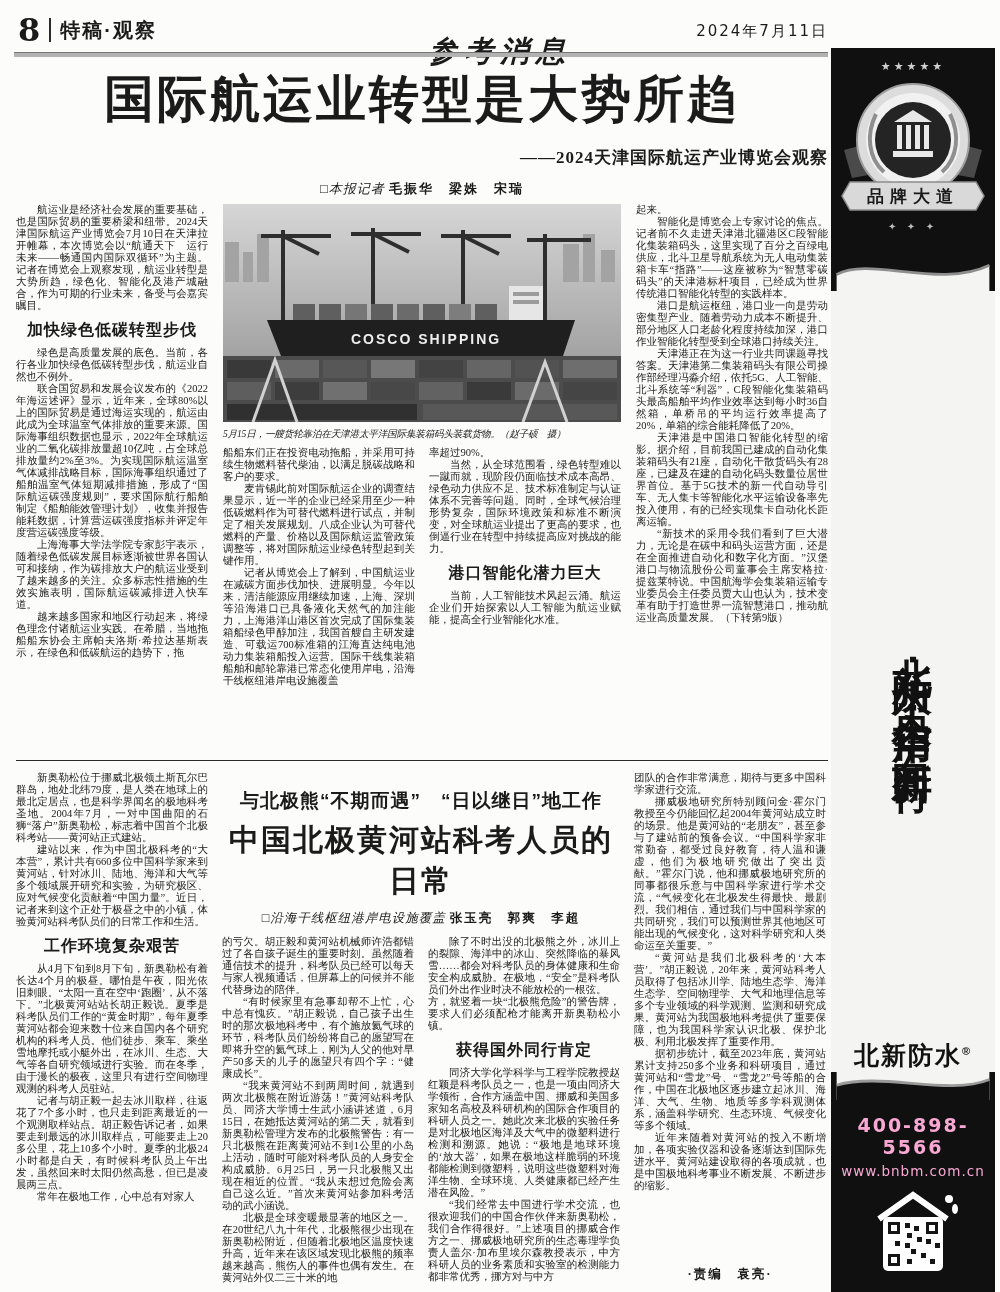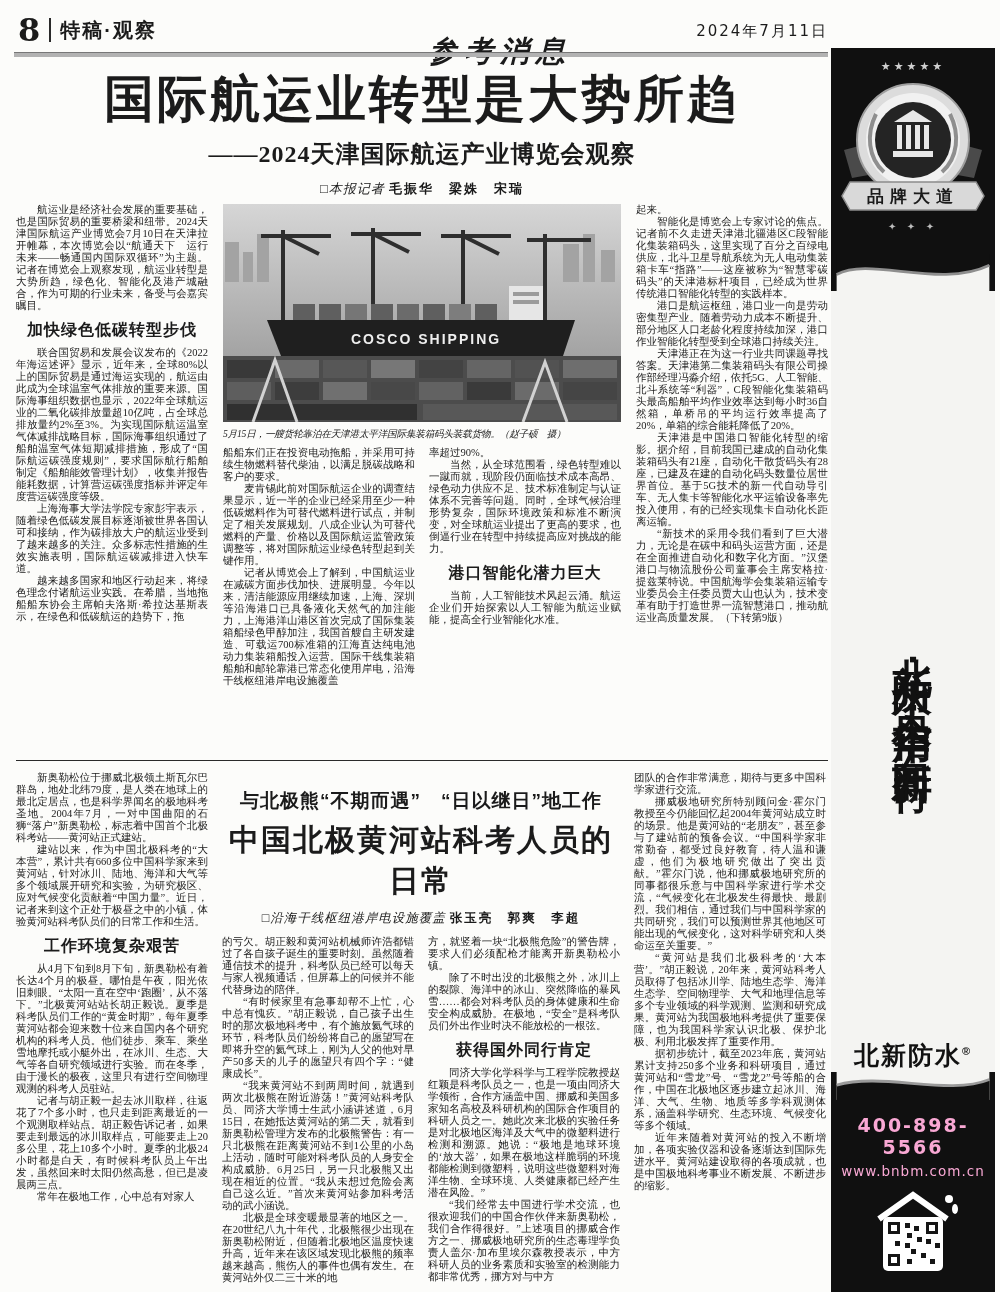--- a/index.html
+++ b/index.html
@@ -12,22 +12,22 @@
   .section-name{font-size:20px;font-weight:900;font-family:"Liberation Sans",sans-serif;letter-spacing:2px;}
   .masthead{position:absolute;left:380px;top:13px;width:240px;text-align:center;
             font-size:29px;font-weight:bold;font-style:italic;letter-spacing:7px;margin-top:19px;}
   .hdr-date{position:absolute;left:660px;top:22px;width:168px;text-align:right;
             font-size:15px;letter-spacing:2px;font-family:"DejaVu Sans",sans-serif;}
   .hdr-rule{position:absolute;left:14px;top:52px;width:814px;height:4px;background:#b2b2b2;border-top:1px solid #777;}
   
   .a1-title{position:absolute;left:16px;top:72px;width:812px;text-align:center;
             font-family:"Liberation Sans","DejaVu Sans",sans-serif;font-weight:900;
             font-size:50px;letter-spacing:3px;line-height:1.1;}
-  .a1-sub{position:absolute;left:16px;top:138px;width:812px;text-align:center;
-          font-size:24px;font-weight:bold;letter-spacing:1px;}
+  .a1-sub{position:absolute;left:16px;top:146px;width:812px;text-align:right;
+          font-size:17px;font-weight:bold;letter-spacing:1px;}
   .byline{font-size:13px;font-style:italic;letter-spacing:1px;}
   .byline b{font-style:normal;font-family:Liberation Serif, serif;letter-spacing:2px;}
   .a1-byline{position:absolute;left:16px;top:180px;width:812px;text-align:center;}
   
   .a1-cols{position:absolute;left:16px;top:204px;width:812px;height:552px;display:flex;gap:15px;}
   .col{width:192px;overflow:hidden;}
   .mid{width:398px;display:flex;flex-direction:column;}
   .mid-cols{display:flex;gap:14px;flex:1;overflow:hidden;}
   .mid-cols .col{flex:1;width:auto;}
   .para{margin:0;font-size:10.5px;line-height:12px;text-align:justify;text-indent:2em;}
@@ -82,20 +82,21 @@
   <div class="a1-sub">——2024天津国际航运产业博览会观察</div>
   <div class="a1-byline byline">
     <span>□本报记者</span>
     <b>毛振华　梁姝　宋瑞</b>
   </div>
 
   <div class="a1-cols">
     <div class="col">
         <p class="para">航运业是经济社会发展的重要基础，也是国际贸易的重要桥梁和纽带。2024天津国际航运产业博览会7月10日在天津拉开帷幕，本次博览会以“航通天下　运行未来——畅通国内国际双循环”为主题。记者在博览会上观察发现，航运业转型是大势所趋，绿色化、智能化及港产城融合，作为可期的行业未来，备受与会嘉宾瞩目。</p>
         <h4 class="col-head">加快绿色低碳转型步伐</h4>
+        <p class="para">绿色是高质量发展的底色。当前，各行各业加快绿色低碳转型步伐，航运业自然也不例外。</p>
         <p class="para">联合国贸易和发展会议发布的《2022年海运述评》显示，近年来，全球80%以上的国际贸易是通过海运实现的，航运由此成为全球温室气体排放的重要来源。国际海事组织数据也显示，2022年全球航运业的二氧化碳排放量超10亿吨，占全球总排放量约2%至3%。为实现国际航运温室气体减排战略目标，国际海事组织通过了船舶温室气体短期减排措施，形成了“国际航运碳强度规则”，要求国际航行船舶制定《船舶能效管理计划》，收集并报告能耗数据，计算营运碳强度指标并评定年度营运碳强度等级。</p>
         <p class="para">上海海事大学法学院专家彭宇表示，随着绿色低碳发展目标逐渐被世界各国认可和接纳，作为碳排放大户的航运业受到了越来越多的关注。众多标志性措施的生效实施表明，国际航运碳减排进入快车道。</p>
         <p class="para">越来越多国家和地区行动起来，将绿色理念付诸航运业实践。在希腊，当地拖船船东协会主席帕夫洛斯·希拉达基斯表示，在绿色和低碳航运的趋势下，拖</p>
       </div>
     <div class="mid">
       <svg class="photo" viewBox="0 0 398 218" xmlns="http://www.w3.org/2000/svg">
         <defs>
           <linearGradient id="sky" x1="0" y1="0" x2="0" y2="1">
             <stop offset="0" stop-color="#d6d6d6"></stop>
               <stop offset="1" stop-color="#8d8d8d"></stop>
@@ -205,36 +206,37 @@
         <b>张玉亮　郭爽　李超</b>
       </div>
       <div class="mid-cols">
         <div class="col">
             <p class="para cont">的亏欠。胡正毅和黄河站机械师许浩都错过了各自孩子诞生的重要时刻。虽然随着通信技术的提升，科考队员已经可以每天与家人视频通话，但屏幕上的问候并不能代替身边的陪伴。</p>
             <p class="para">“有时候家里有急事却帮不上忙，心中总有愧疚。”胡正毅说，自己孩子出生时的那次极地科考中，有个施放氦气球的环节，科考队员们纷纷将自己的愿望写在即将升空的氦气球上，刚为人父的他对早产50多天的儿子的愿望只有四个字：“健康成长”。</p>
             <p class="para">“我来黄河站不到两周时间，就遇到两次北极熊在附近游荡！”黄河站科考队员、同济大学博士生武小涵讲述道，6月15日，在她抵达黄河站的第二天，就看到新奥勒松管理方发布的北极熊警告：有一只北极熊在距离黄河站不到1公里的小岛上活动，随时可能对科考队员的人身安全构成威胁。6月25日，另一只北极熊又出现在相近的位置。“我从未想过危险会离自己这么近。”首次来黄河站参加科考活动的武小涵说。</p>
             <p class="para">北极是全球变暖最显著的地区之一。在20世纪八九十年代，北极熊很少出现在新奥勒松附近，但随着北极地区温度快速升高，近年来在该区域发现北极熊的频率越来越高，熊伤人的事件也偶有发生。在黄河站外仅二三十米的地</p>
           </div>
         <div class="col">
+            <p class="para">除了不时出没的北极熊之外，冰川上的裂隙、海洋中的冰山、突然降临的暴风雪……都会对科考队员的身体健康和生命安全构成威胁。在极地，“安全”是科考队员们外出作业时决不能放松的一根弦。</p>
             <p class="para cont">方，就竖着一块“北极熊危险”的警告牌，要求人们必须配枪才能离开新奥勒松小镇。</p>
-            <p class="para">除了不时出没的北极熊之外，冰川上的裂隙、海洋中的冰山、突然降临的暴风雪……都会对科考队员的身体健康和生命安全构成威胁。在极地，“安全”是科考队员们外出作业时决不能放松的一根弦。</p>
             <h4 class="col-head">获得国外同行肯定</h4>
             <p class="para">同济大学化学科学与工程学院教授赵红颖是科考队员之一，也是一项由同济大学领衔，合作方涵盖中国、挪威和美国多家知名高校及科研机构的国际合作项目的科研人员之一。她此次来北极的实验任务是对北极地区海洋及大气中的微塑料进行检测和溯源。她说：“极地是地球环境的‘放大器’，如果在极地这样脆弱的环境都能检测到微塑料，说明这些微塑料对海洋生物、全球环境、人类健康都已经产生潜在风险。”</p>
             <p class="para">“我们经常去中国进行学术交流，也很欢迎我们的中国合作伙伴来新奥勒松，我们合作得很好。”上述项目的挪威合作方之一、挪威极地研究所的生态毒理学负责人盖尔·加布里埃尔森教授表示，中方科研人员的业务素质和实验室的检测能力都非常优秀，挪方对与中方</p>
           </div>
       </div>
     </div>
     <div class="col rcol">
       <div>
           <p class="para cont">团队的合作非常满意，期待与更多中国科学家进行交流。</p>
           <p class="para">挪威极地研究所特别顾问金·霍尔门教授至今仍能回忆起2004年黄河站成立时的场景。他是黄河站的“老朋友”，甚至参与了建站前的预备会议。“中国科学家非常勤奋，都受过良好教育，待人温和谦虚，他们为极地研究做出了突出贡献。”霍尔门说，他和挪威极地研究所的同事都很乐意与中国科学家进行学术交流，“气候变化在北极发生得最快、最剧烈。我们相信，通过我们与中国科学家的共同研究，我们可以预测世界其他地区可能出现的气候变化，这对科学研究和人类命运至关重要。”</p>
           <p class="para">“黄河站是我们北极科考的‘大本营’。”胡正毅说，20年来，黄河站科考人员取得了包括冰川学、陆地生态学、海洋生态学、空间物理学、大气和地理信息等多个专业领域的科学观测、监测和研究成果。黄河站为我国极地科考提供了重要保障，也为我国科学家认识北极、保护北极、利用北极发挥了重要作用。</p>
           <p class="para">据初步统计，截至2023年底，黄河站累计支持250多个业务和科研项目，通过黄河站和“雪龙”号、“雪龙2”号等船的合作，中国在北极地区逐步建立起冰川、海洋、大气、生物、地质等多学科观测体系，涵盖科学研究、生态环境、气候变化等多个领域。</p>
           <p class="para">近年来随着对黄河站的投入不断增加，各项实验仪器和设备逐渐达到国际先进水平。黄河站建设取得的各项成就，也是中国极地科考事业不断发展、不断进步的缩影。</p>
         </div>
+      <div class="editor-note">·责编　袁亮·</div>
     </div>
   </div>
 
   <div class="sb">
     <div class="sb-top">
       <svg width="150" height="200" viewBox="0 0 150 200" xmlns="http://www.w3.org/2000/svg">
         <text x="75" y="16" text-anchor="middle" fill="#cfcfcf" font-size="11" letter-spacing="3">★★★★★</text>
         <polygon points="6,96 36,88 36,120 14,124" fill="#4a4a4a"></polygon>
         <polygon points="144,96 114,88 114,120 136,124" fill="#4a4a4a"></polygon>
         <circle cx="75" cy="86" r="56" fill="#dcdcdc" stroke="#9e9e9e" stroke-width="2"></circle>

